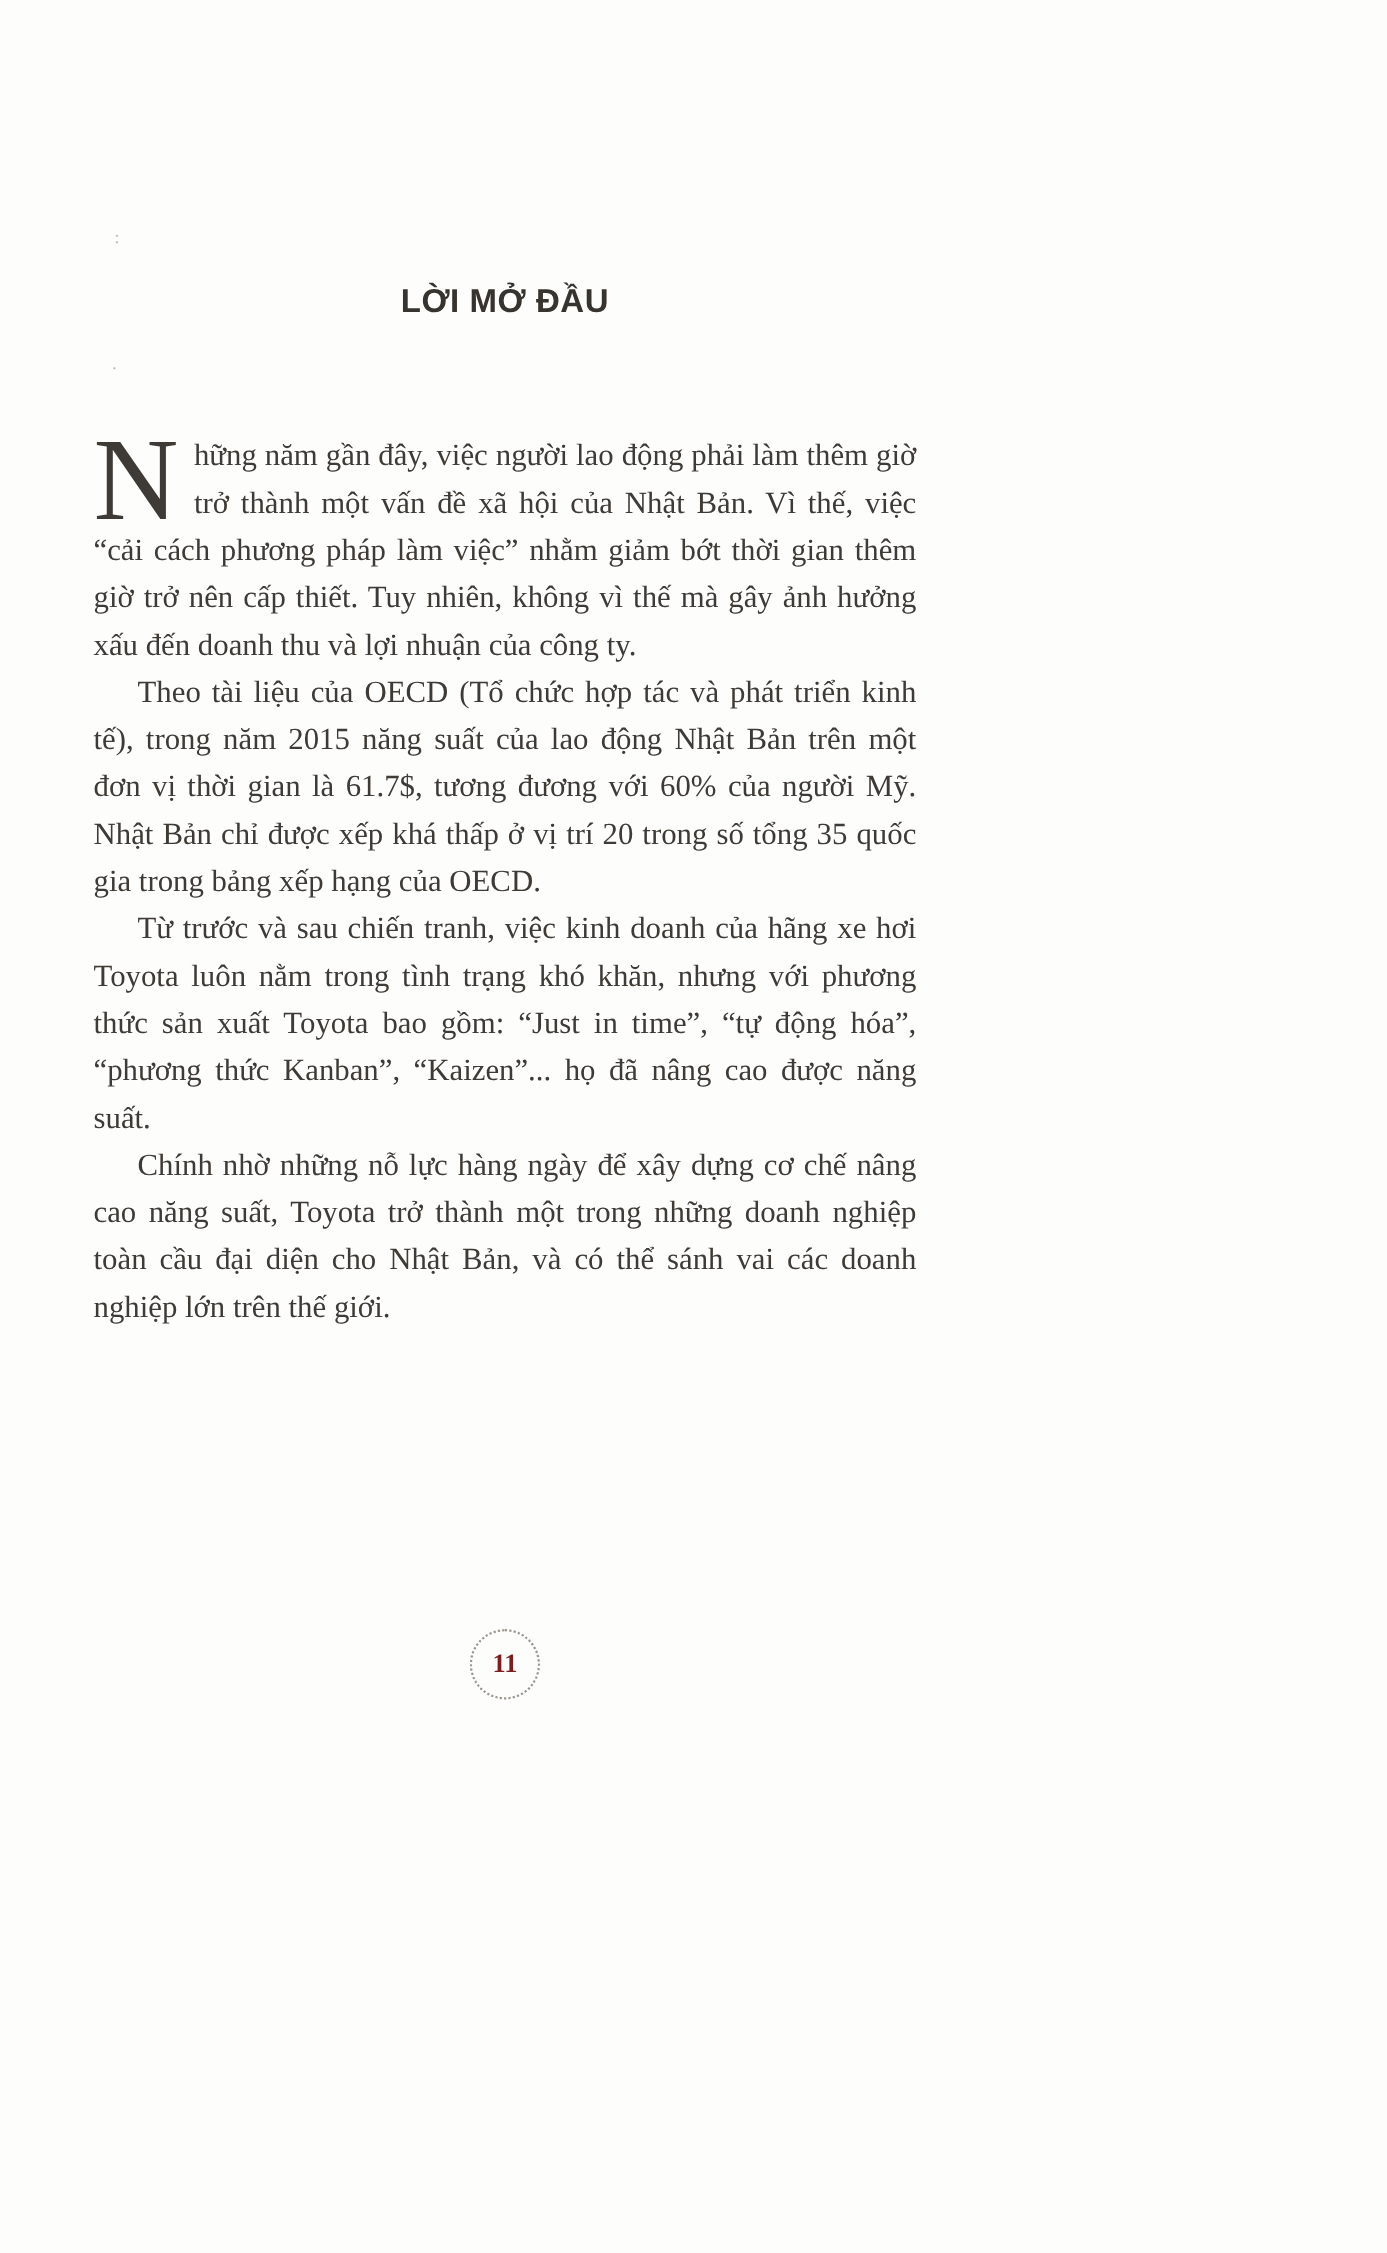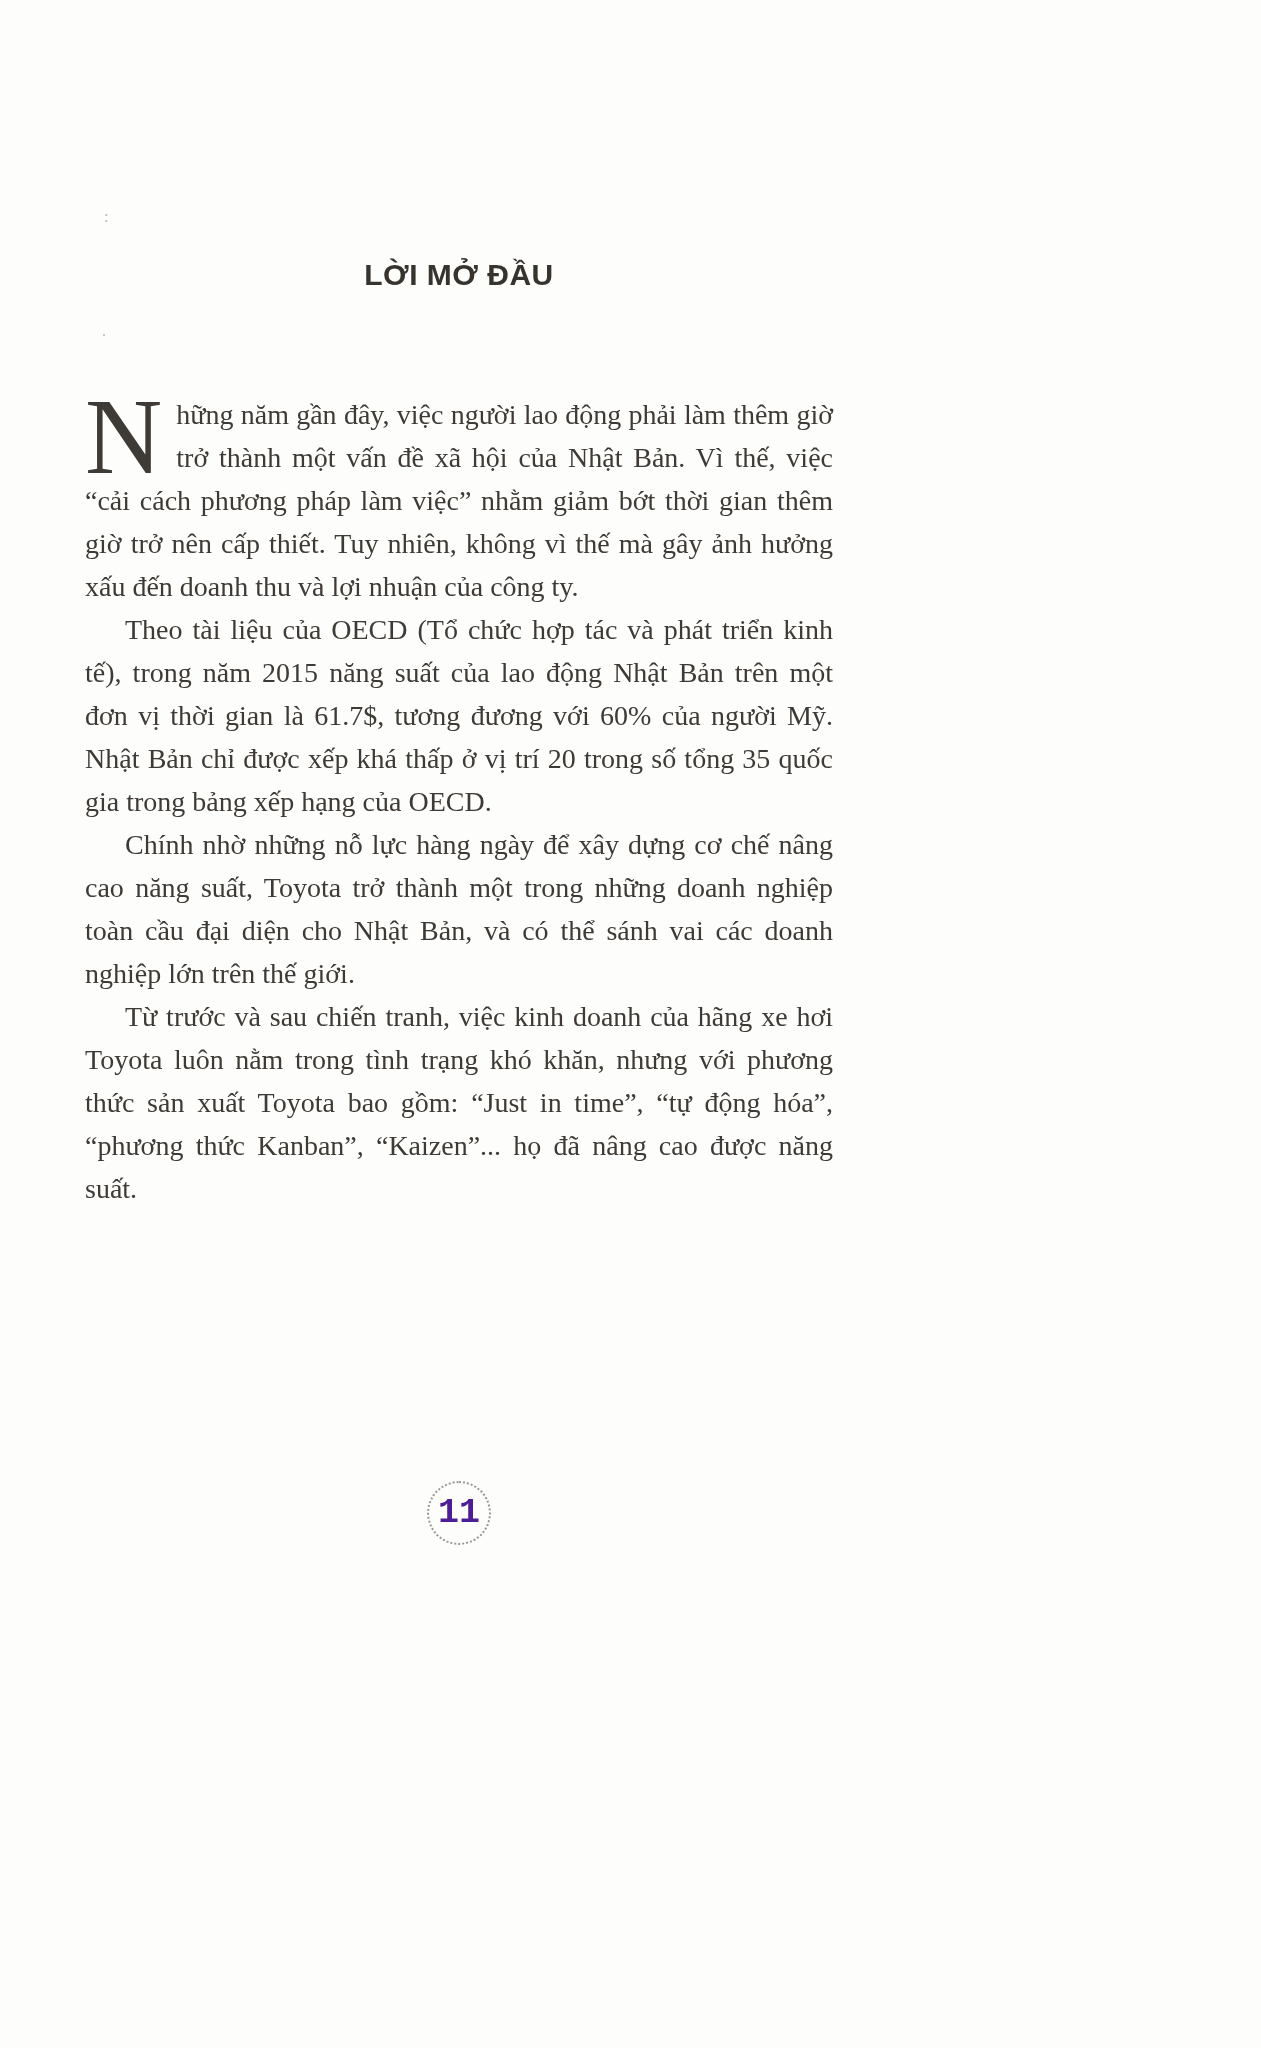--- a/index.html
+++ b/index.html
@@ -61,24 +61,24 @@
     left:427px;
     width:64px;
     height:64px;
     border:2px dotted #9a968f;
     border-radius:50%;
     display:flex;
     align-items:center;
     justify-content:center;
   }
   .page-number{
-    font-family:Liberation Mono, monospace;
+    font-family:Liberation Serif, serif;
     font-weight:700;
-    font-size:35px;
-    color:#4c1d95;
+    font-size:24px;
+    color:#7f1d1d;
   }
   
   .artifact{
     position:absolute;
     color:#b9b5ae;
     font-size:16px;
     font-family:"Liberation Serif", serif;
   }
   .artifact-1{ top:208px; left:104px; }
   .artifact-2{ top:322px; left:102px; }
@@ -95,23 +95,23 @@
 
   <div class="text-block">
 
     <p class="para">
       <span class="dropcap">N</span><span>hững năm gần đây, việc người lao động phải làm thêm giờ trở thành một vấn đề xã hội của Nhật Bản. Vì thế, việc “cải cách phương pháp làm việc” nhằm giảm bớt thời gian thêm giờ trở nên cấp thiết. Tuy nhiên, không vì thế mà gây ảnh hưởng xấu đến doanh thu và lợi nhuận của công ty.</span>
     </p>
 
 
     <p class="para indent">Theo tài liệu của OECD (Tổ chức hợp tác và phát triển kinh tế), trong năm 2015 năng suất của lao động Nhật Bản trên một đơn vị thời gian là 61.7$, tương đương với 60% của người Mỹ. Nhật Bản chỉ được xếp khá thấp ở vị trí 20 trong số tổng 35 quốc gia trong bảng xếp hạng của OECD.</p>
 
+    <p class="para indent">Từ trước và sau chiến tranh, việc kinh doanh của hãng xe hơi Toyota luôn nằm trong tình trạng khó khăn, nhưng với phương thức sản xuất Toyota bao gồm: “Just in time”, “tự động hóa”, “phương thức Kanban”, “Kaizen”... họ đã nâng cao được năng suất.</p>
+
     <p class="para indent">Chính nhờ những nỗ lực hàng ngày để xây dựng cơ chế nâng cao năng suất, Toyota trở thành một trong những doanh nghiệp toàn cầu đại diện cho Nhật Bản, và có thể sánh vai các doanh nghiệp lớn trên thế giới.</p>
-
-    <p class="para indent">Từ trước và sau chiến tranh, việc kinh doanh của hãng xe hơi Toyota luôn nằm trong tình trạng khó khăn, nhưng với phương thức sản xuất Toyota bao gồm: “Just in time”, “tự động hóa”, “phương thức Kanban”, “Kaizen”... họ đã nâng cao được năng suất.</p>
 
   </div>
 
   <div class="page-number-circle">
     <span class="page-number">11</span>
   </div>
 
 </div>
 
 </body></html>

